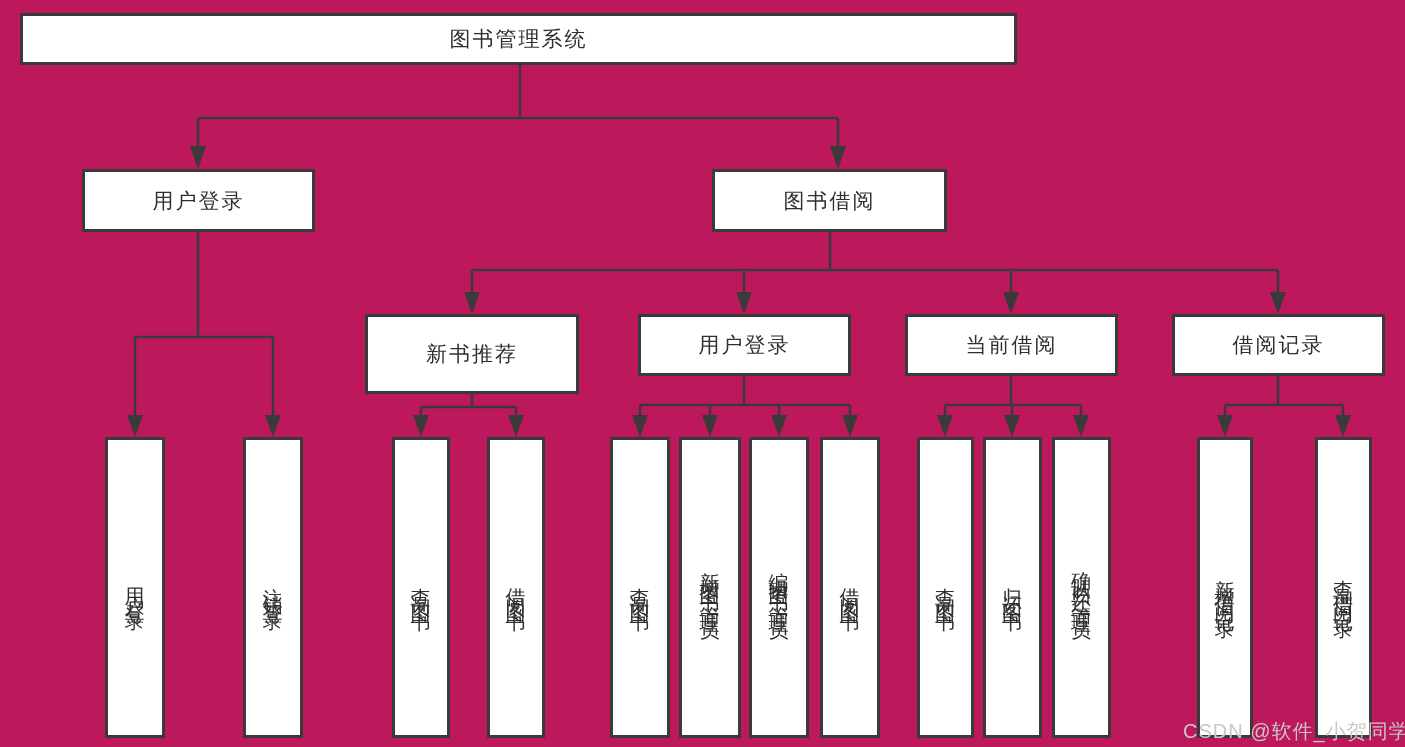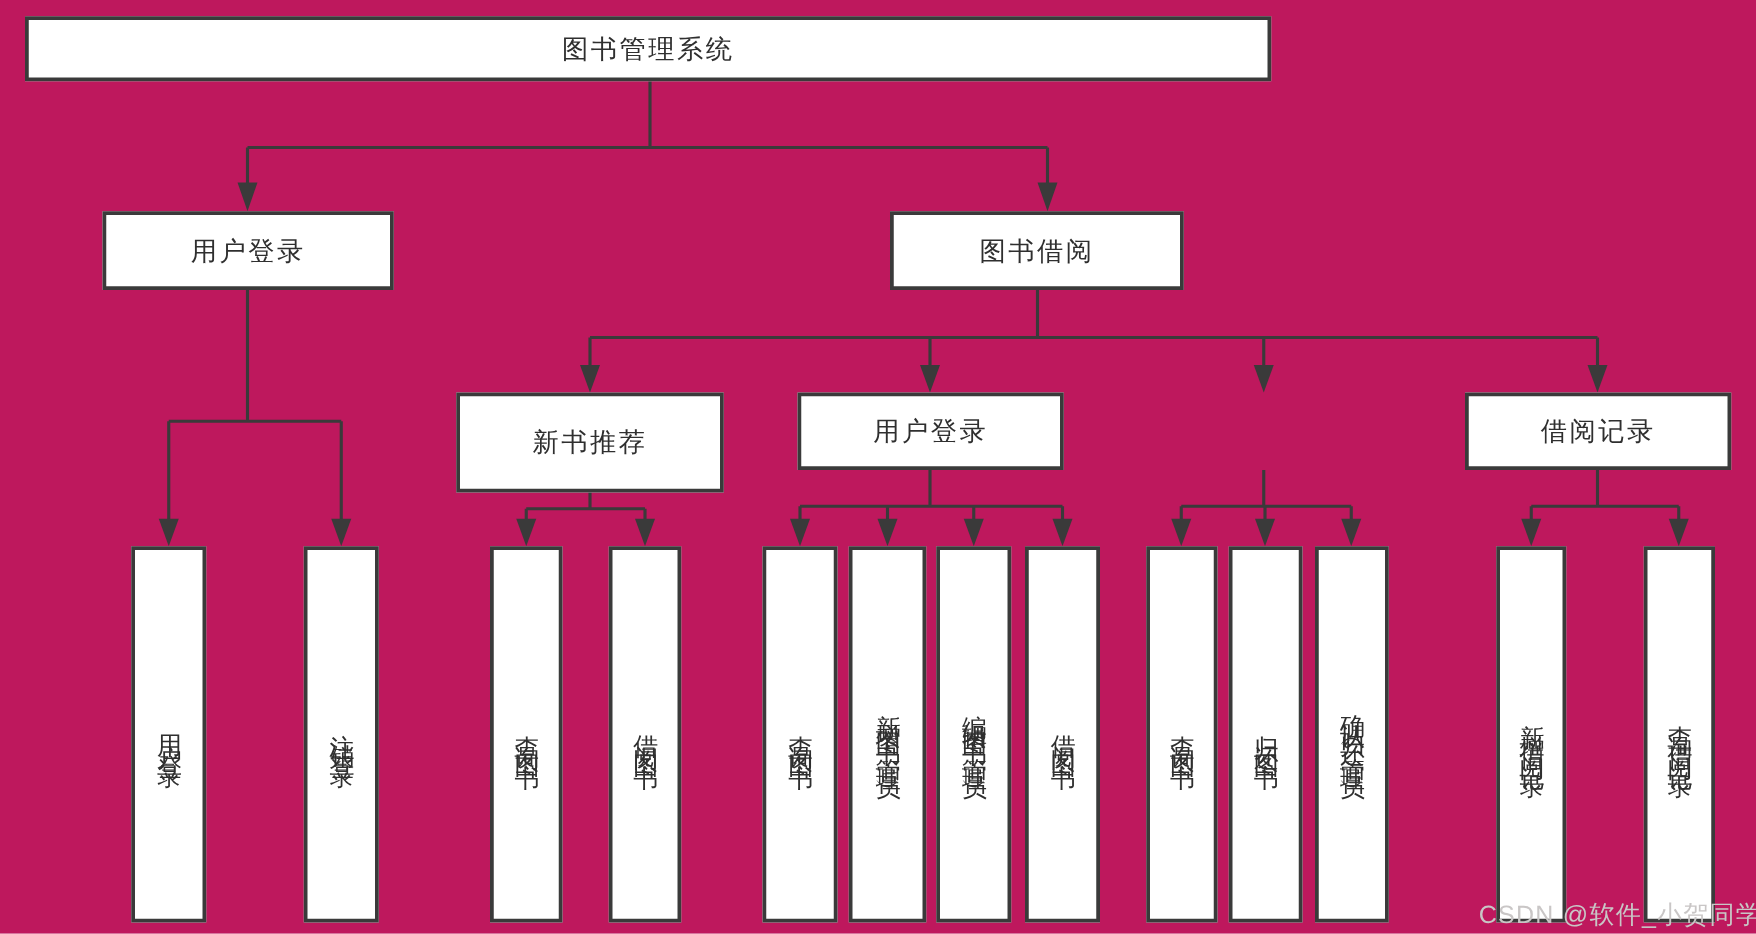--- a/index.html
+++ b/index.html
@@ -121,20 +121,23 @@
   <div class="node" style="left:712px; top:169px; width:235px; height:63px;">
     <span class="hlabel">图书借阅</span>
   </div>
 
   <div class="node" style="left:365px; top:314px; width:214px; height:80px;">
     <span class="hlabel">新书推荐</span>
   </div>
   <div class="node" style="left:638px; top:314px; width:213px; height:62px;">
     <span class="hlabel">用户登录</span>
   </div>
+  <div class="node" style="left:905px; top:314px; width:213px; height:62px;">
+    <span class="hlabel">当前借阅</span>
+  </div>
   <div class="node" style="left:1172px; top:314px; width:213px; height:62px;">
     <span class="hlabel">借阅记录</span>
   </div>
 
   <div class="node vnode" style="left:105px; top:437px; width:60px; height:301px;">
     <span>用户登录</span>
   </div>
   <div class="node vnode" style="left:243px; top:437px; width:60px; height:301px;">
     <span>注销登录</span>
   </div>

